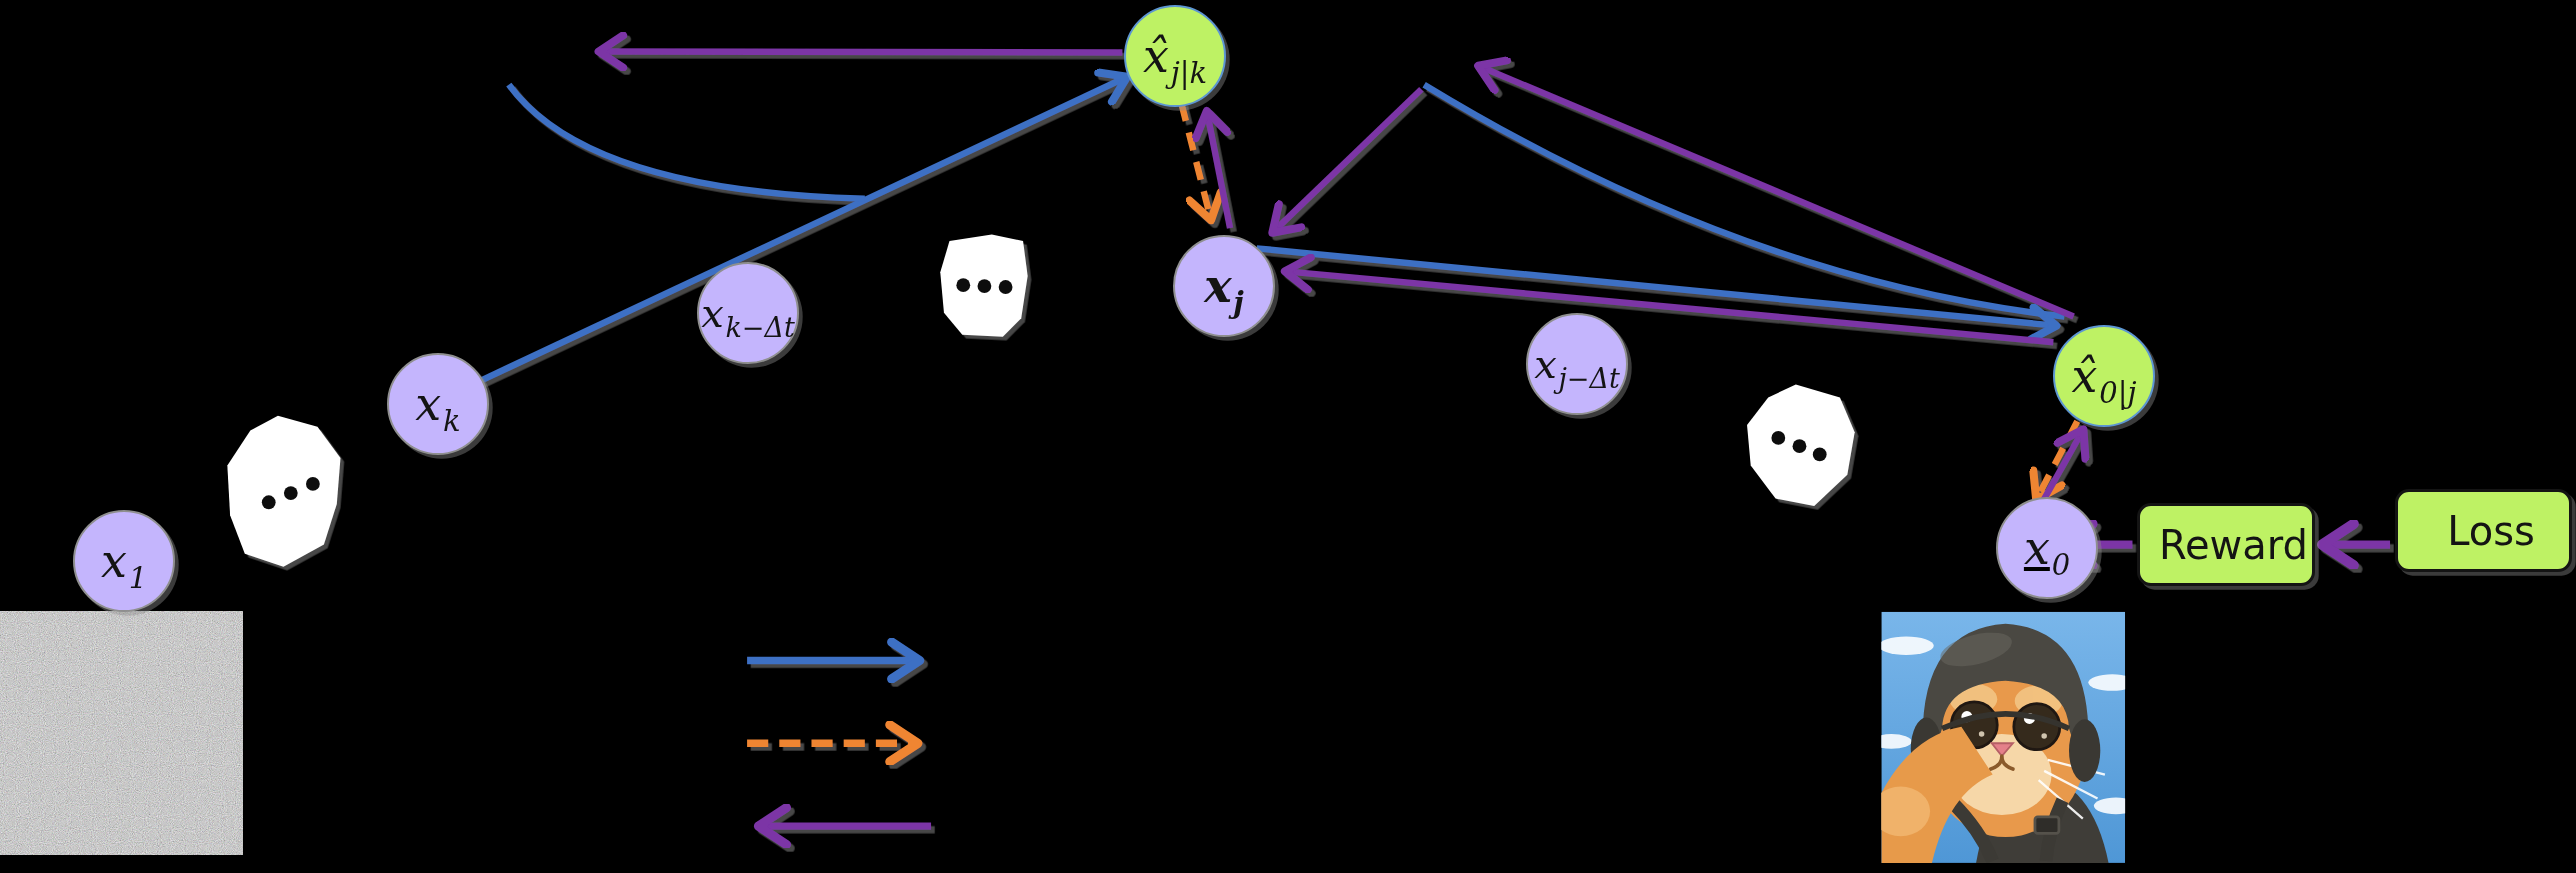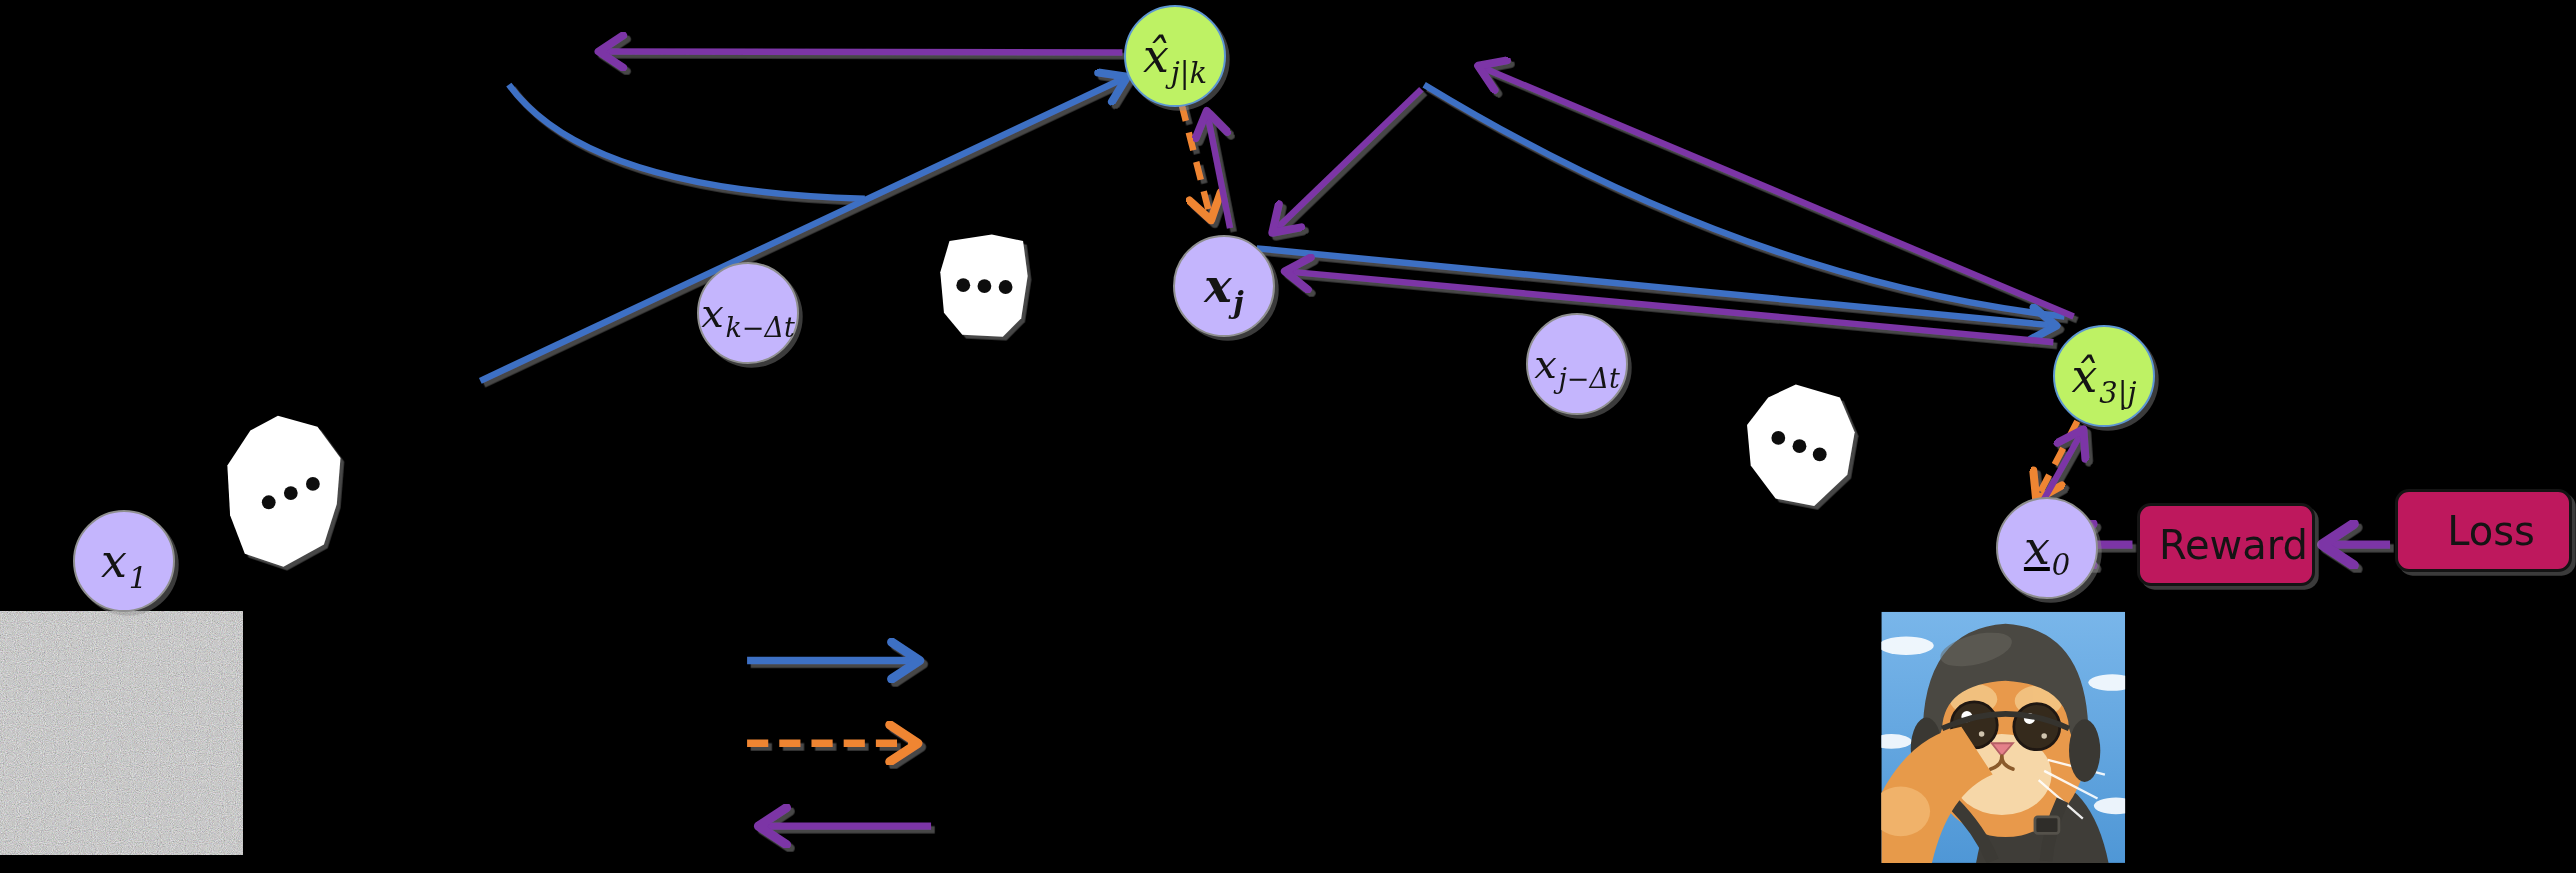--- a/index.html
+++ b/index.html
@@ -11,21 +11,21 @@
         display:flex;align-items:center;justify-content:center;
         box-shadow:3.7px 3.7px 0 rgba(140,140,140,.42);}
   .node.gray{background:#c4b5fd;border:2.8px solid #8f8f8f;}
   .node.blue{background:#bef264;border:2.8px solid #5d96d2;}
   .nlabel{font-family:"DejaVu Serif",serif;font-style:italic;font-size:46px;
           color:#141414;white-space:nowrap;line-height:1;}
   .nlabel .sub{font-size:29px;position:relative;top:.38em;margin-left:1.8px;}
   .node.wide .nlabel{font-size:40px;}
   .node.wide .nlabel .sub{font-size:27px;}
   
-  .rbox{position:absolute;height:83px;background:#be185d;border:3.7px solid #141414;
+  .rbox{position:absolute;height:83px;background:#bef264;border:3.7px solid #141414;
         border-radius:14px;display:flex;align-items:center;justify-content:center;
         box-sizing:border-box;font-family:"DejaVu Sans",sans-serif;font-weight:500;
         font-size:40px;color:#141414;box-shadow:3.7px 3.7px 0 rgba(140,140,140,.42);padding-left:15px;}
 </style>
 </head>
 <body>
 
 <div id="canvas">
 
   <svg id="arrows" viewBox="0 0 2800 949" xmlns="http://www.w3.org/2000/svg">
@@ -154,37 +154,40 @@
         <path d="M812 718 L998 718" stroke-width="8" marker-end="url(#mB)" stroke="#3d6fc4"></path>
         <path d="M812 808 L996 808" stroke-width="8" stroke-dasharray="23 12" marker-end="url(#mO)" stroke="#ef8533"></path>
         <path d="M1012 898 L826 898" stroke-width="8" marker-end="url(#mP)" stroke="#7b34a6"></path>
       </g>
     </g>
   </svg>
 
   <div class="node gray" style="left:73px;top:510px;">
     <span class="nlabel"><span>x</span><span class="sub">1</span></span>
   </div>
+  <div class="node gray" style="left:387px;top:353px;">
+    <span class="nlabel"><span>x</span><span class="sub">k</span></span>
+  </div>
   <div class="node gray wide" style="left:697px;top:262px;">
     <span class="nlabel"><span>x</span><span class="sub">k−Δt</span></span>
   </div>
   <div class="node gray" style="left:1173px;top:235px;font-weight:bold;">
     <span class="nlabel"><span>x</span><span class="sub">j</span></span>
   </div>
   <div class="node gray wide" style="left:1526px;top:313px;">
     <span class="nlabel"><span>x</span><span class="sub">j−Δt</span></span>
   </div>
   <div class="node gray" style="left:1996px;top:497px;text-decoration:underline;">
     <span class="nlabel"><span>x</span><span class="sub">0</span></span>
   </div>
   <div class="node blue" style="left:1124px;top:4.6px;">
     <span class="nlabel"><span>x̂</span><span class="sub">j|k</span></span>
   </div>
   <div class="node blue" style="left:2053px;top:325px;">
-    <span class="nlabel"><span>x̂</span><span class="sub">3|j</span></span>
+    <span class="nlabel"><span>x̂</span><span class="sub">0|j</span></span>
   </div>
 
   <div class="rbox" style="left:2137px;top:503px;width:178px;">
     <span>Reward</span>
   </div>
   <div class="rbox" style="left:2395px;top:489px;width:177px;">
     <span>Loss</span>
   </div>
 
 </div>

